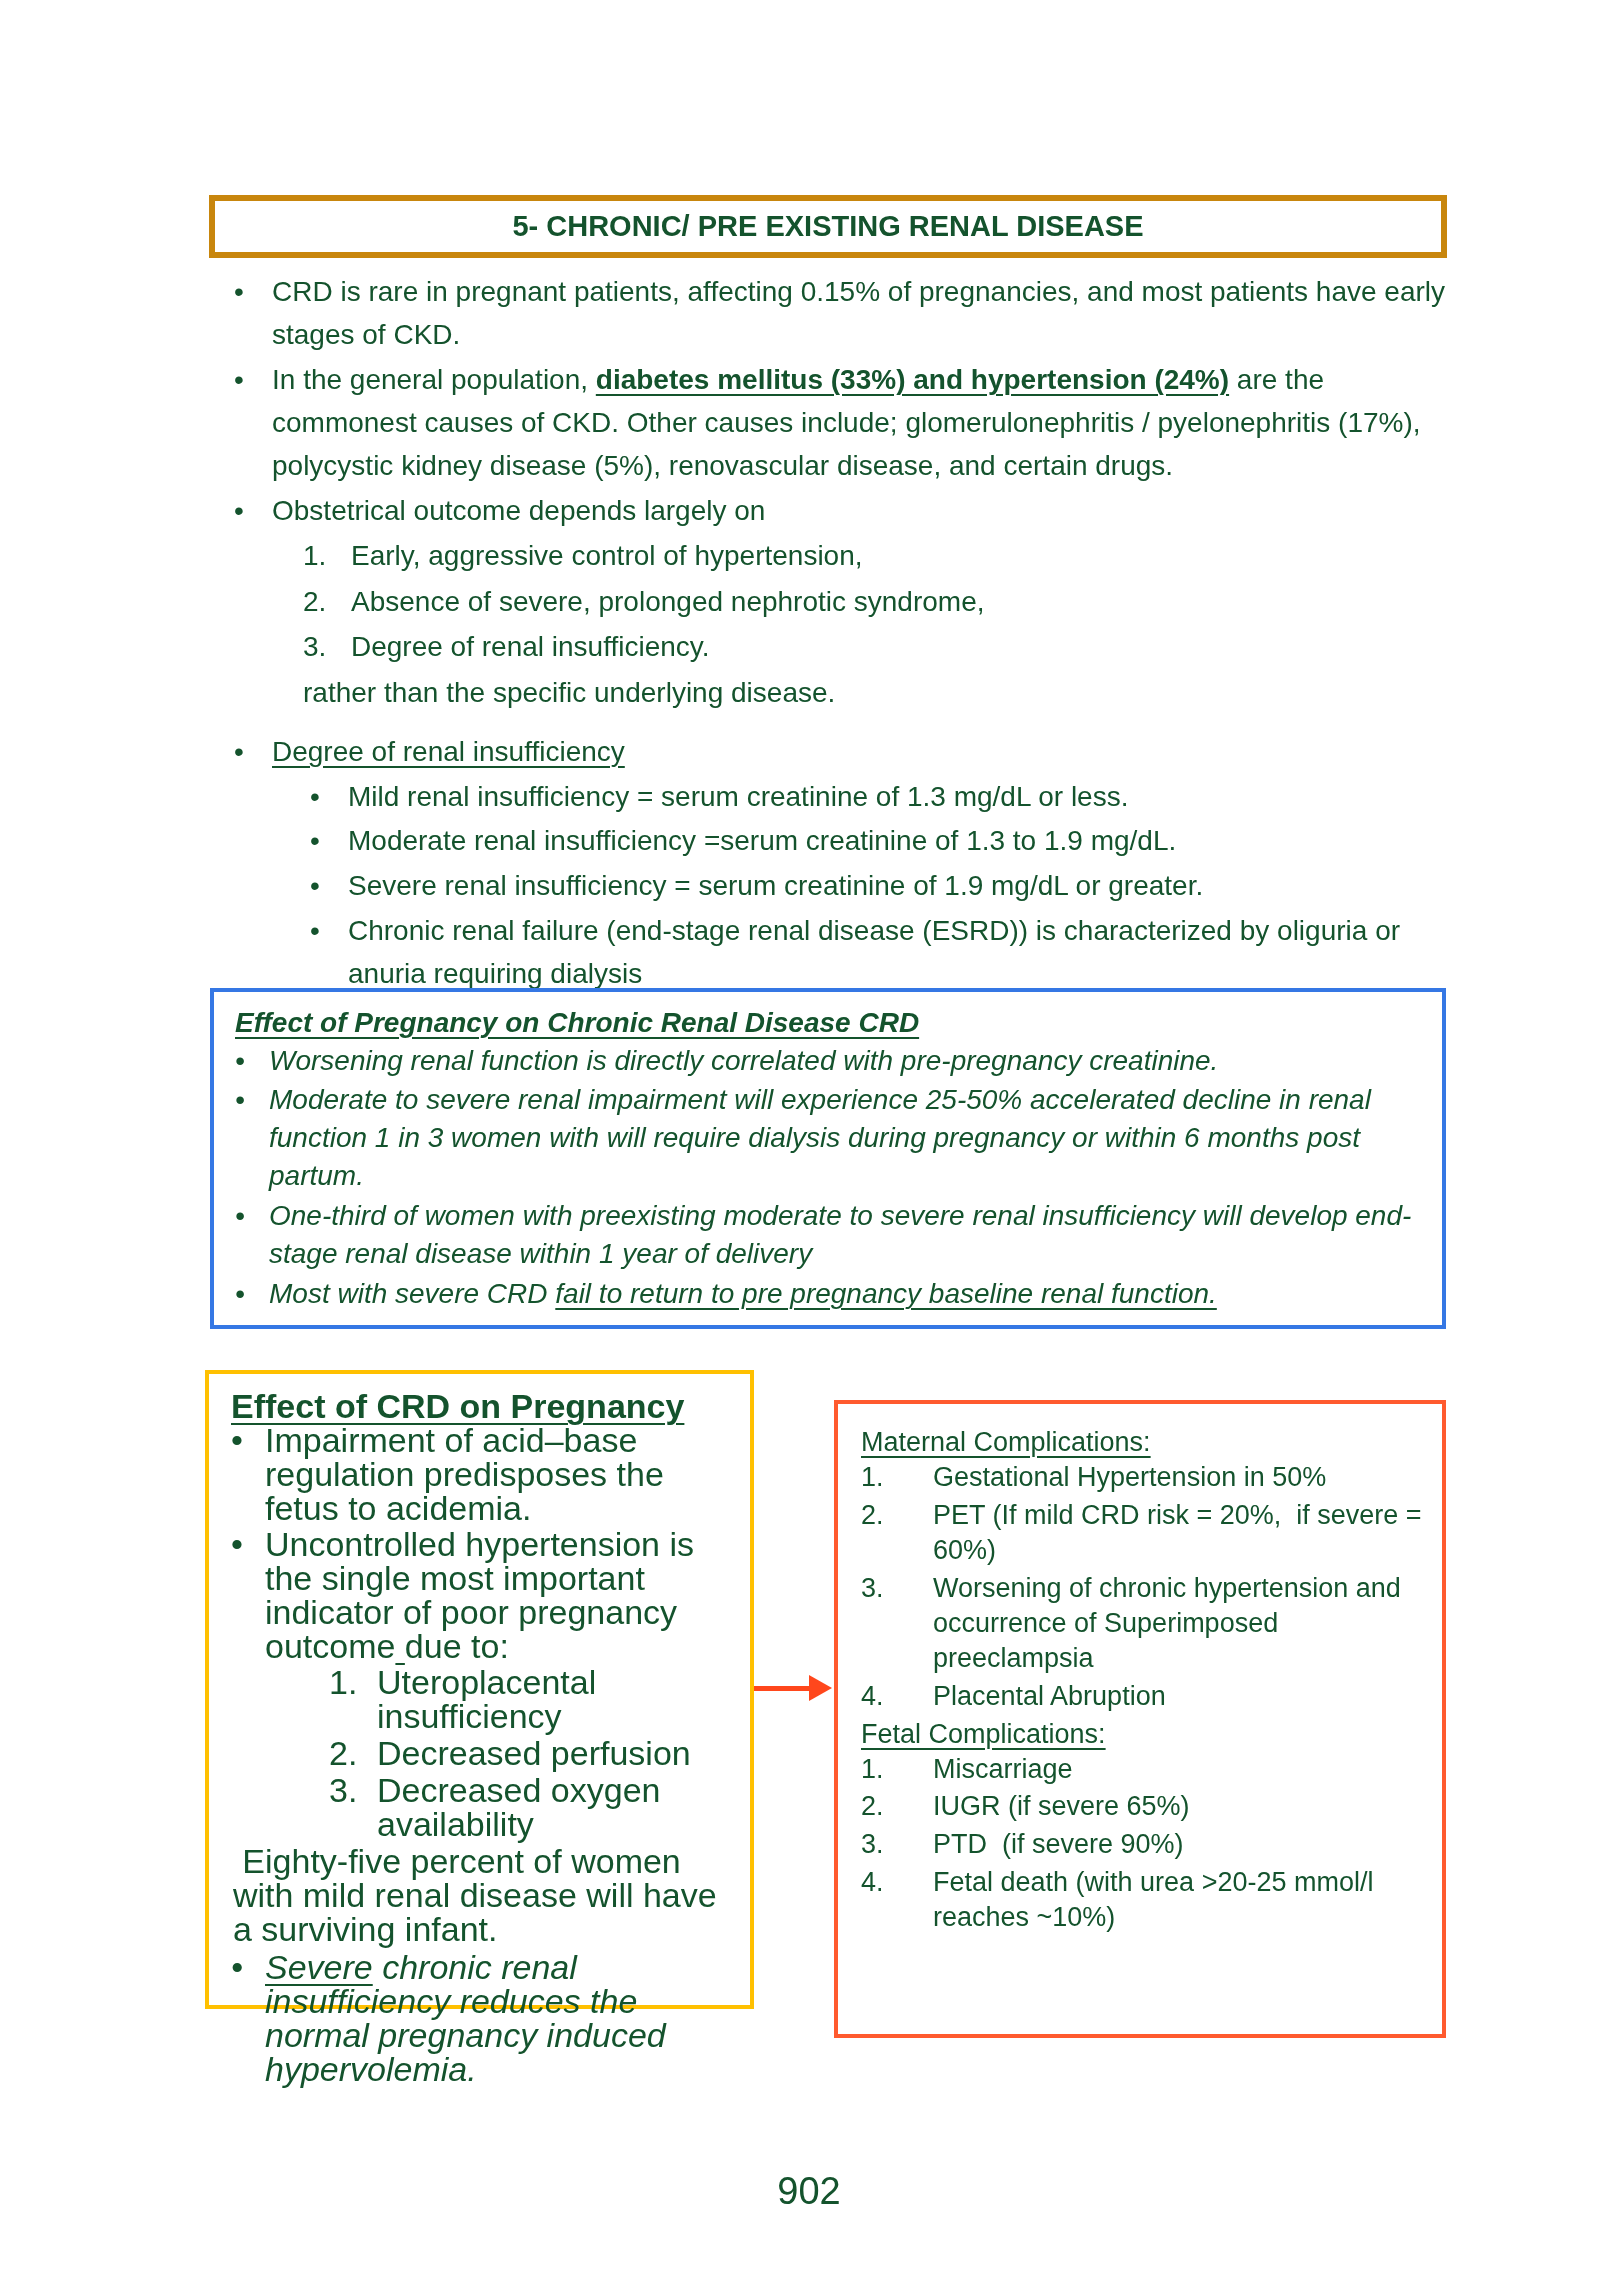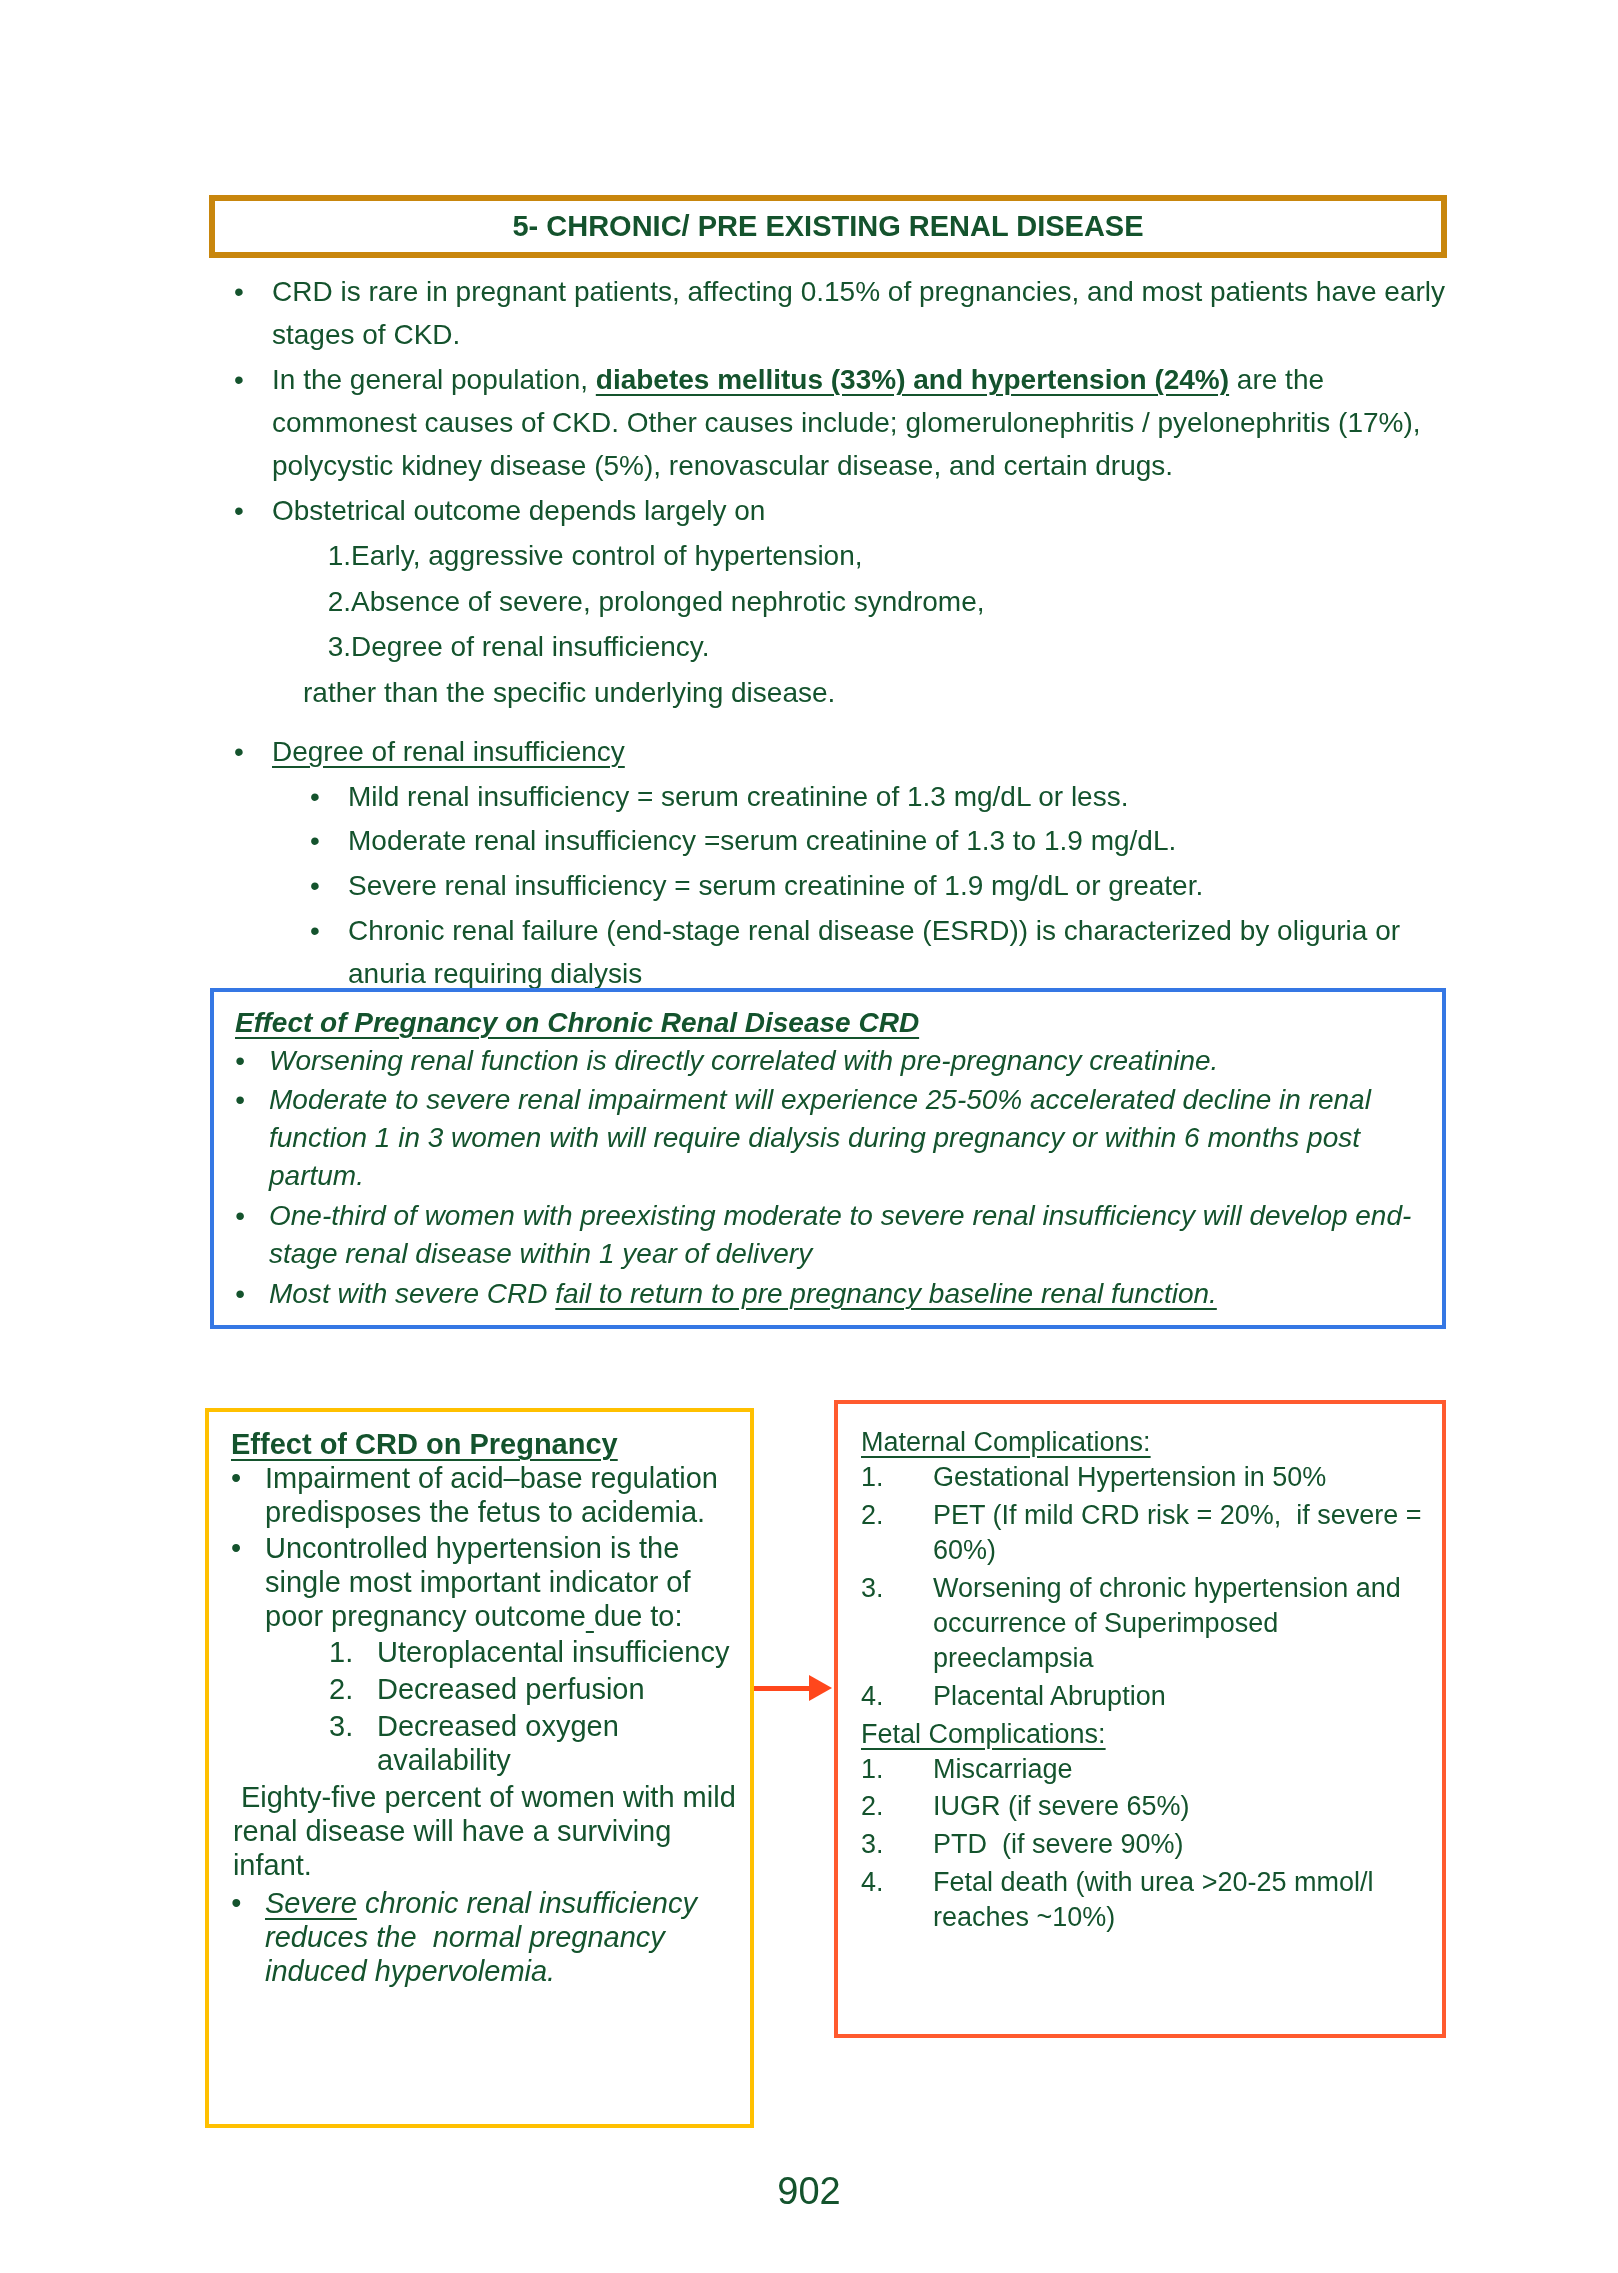--- a/index.html
+++ b/index.html
@@ -27,41 +27,41 @@
   .title-box .t{font-size:29px;font-weight:700;}
 
   
   .intro{position:absolute;left:234px;top:270px;width:1212px;font-size:28px;line-height:43px;}
   .li{display:flex;align-items:flex-start;margin:0 0 1.9px 0;}
   .li .dot{flex:0 0 38px;}
   .li .txt{flex:1;margin:0;}
   ol.plain{list-style:none;margin:0;padding:0;counter-reset:it;}
   ol.plain li{display:flex;counter-increment:it;margin:0 0 2.9px 0;}
   ol.plain li::before{content:counter(it) ".";flex:0 0 48px;}
-  .intro ol.plain{margin-left:69px;margin-top:1px;text-align:right;}
+  .intro ol.plain{margin-left:69px;margin-top:1px;}
   .intro .tail{margin:1px 0 0 69px;}
   .degree{margin-top:15.3px;}
   .sublist{margin-left:76px;}
   .sublist .li .dot{flex:0 0 38px;}
 
   
   .box{position:absolute;box-sizing:border-box;background:#fff;}
   .box .heading{margin:0;}
 
   .box.blue{
     left:210px;top:988px;width:1236px;height:341px;
     border:4.8px solid var(--blue-border,#3577E4);
     padding:11.5px 17px 0 21px;font-size:28px;line-height:38px;font-style:italic;
   }
   .box.blue .li .dot{flex:0 0 34px;}
 
   .box.yellow{
-    left:205px;top:1408px;width:549px;height:720px;
+    left:205px;top:1370px;width:549px;height:639px;
     border:4.8px solid var(--yellow-border,#FFC000);
-    padding:15.3px 13.4px 0 22px;font-size:29px;line-height:34px;
+    padding:15.3px 13.4px 0 22px;font-size:34px;line-height:34px;
   }
   .box.yellow .li .dot{flex:0 0 34px;}
   .box.yellow ol.plain{margin-left:98px;margin-top:1px;}
   .box.yellow ol.plain li::before{flex:0 0 48px;}
   .box.yellow .p3{margin:1.9px 0 0 1.9px;}
   .box.yellow .ital{font-style:italic;margin-top:3.8px;}
 
   .box.orange{
     left:834px;top:1400px;width:612px;height:638px;
     border:4.8px solid var(--orange-border,#FF5A2E);

